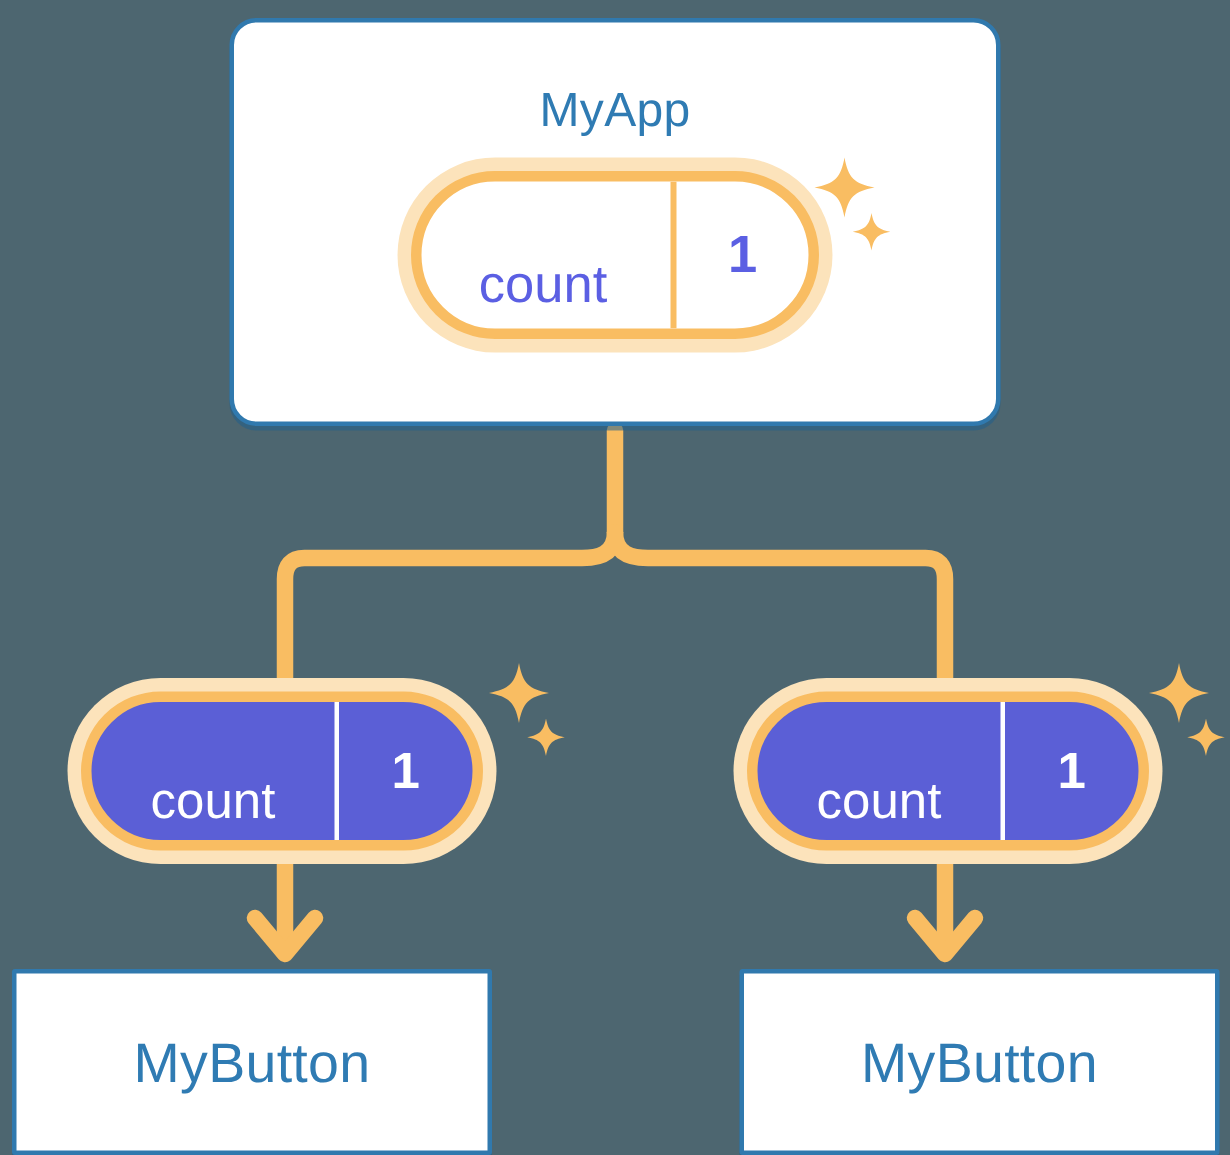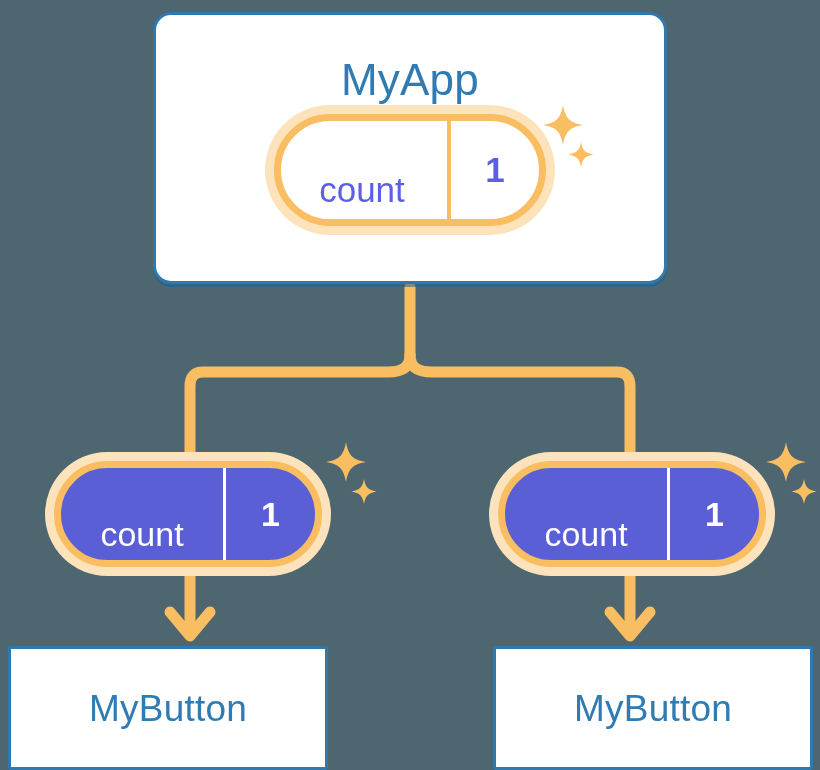--- a/index.html
+++ b/index.html
@@ -26,21 +26,21 @@
   .card-title{
     position:absolute;left:0;right:0;
     text-align:center;
     color:#2f7bb3;
     font-weight:400;
     letter-spacing:.2px;
     white-space:nowrap;
   }
 
   #card-myapp{left:153px;top:12px;width:514px;height:272px;border-radius:18px;}
-  #card-myapp .card-title{top:40px;font-size:44px;}
+  #card-myapp .card-title{top:40px;font-size:32px;}
 
   .card-btn{width:320px;height:124px;top:646px;}
   #card-btn-left{left:8px;}
   #card-btn-right{left:493px;}
   .card-btn .card-title{top:39px;font-size:37px;}
 
   
   .pill{
     position:absolute;
     box-sizing:border-box;

